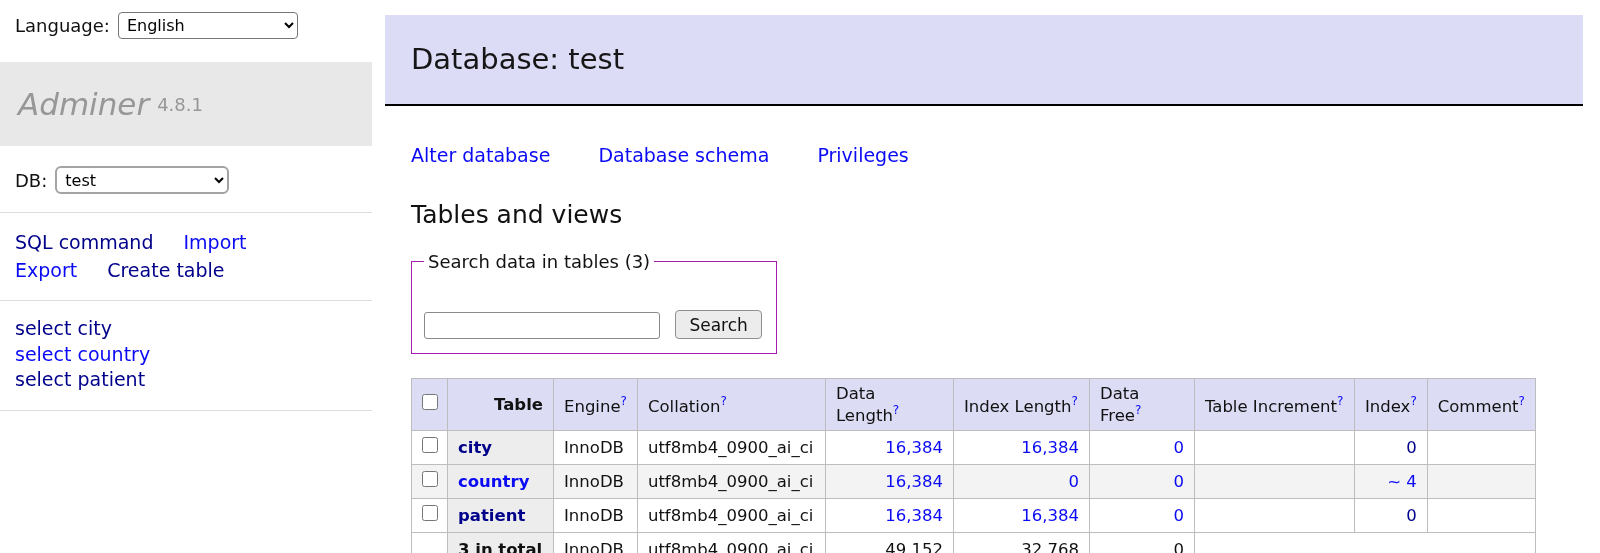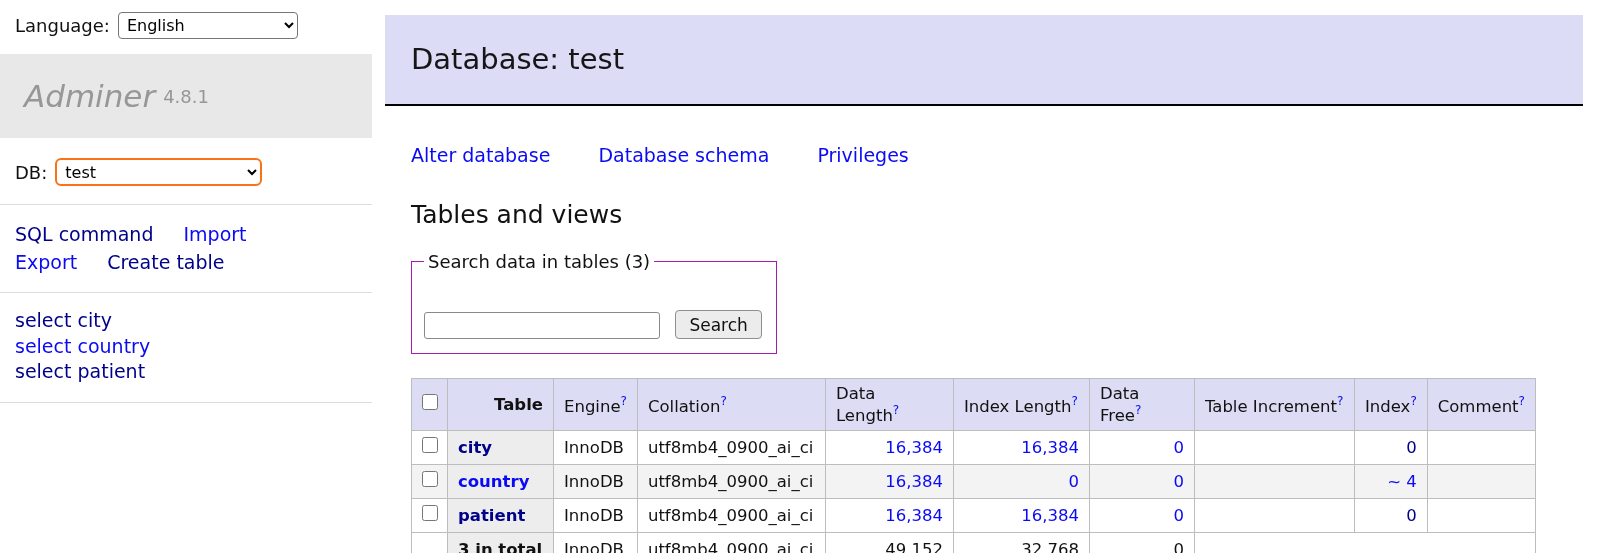--- a/index.html
+++ b/index.html
@@ -12,27 +12,27 @@
 
   
   .page { display:flex; width:1600px; }
   .sidebar { width:385px; flex:0 0 385px; }
   .main { flex:1; padding-right:17px; }
 
   
   .lang-row { padding:12px 0 12px 15px; font-size:18px; display:flex; align-items:center; gap:8px; }
   .lang-row select { width:180px; height:27px; font-size:16px; font-family:inherit;
       border:1px solid #767676; border-radius:4px; background:#fff; padding:0 4px; }
-  .logo-band { background:#e8e8e8; width:372px; height:84px; margin-top:3px;
-      display:flex; align-items:center; padding-left:24px; }
+  .logo-band { background:#e8e8e8; width:372px; height:84px; margin-top:11px;
+      display:flex; align-items:center; padding-left:18px; }
   .logo-name { font-style:italic; color:#979797; font-size:31px; }
   .logo-ver { color:#979797; font-size:18px; margin-left:8px; }
   .db-row { padding:20px 0 18px 15px; font-size:18px; display:flex; align-items:center; gap:8px; }
-  .db-row select { width:207px; height:28px; font-size:16px; font-family:inherit;
-      border:2px solid #f97316; border-radius:6px; background:#fff; padding:0 4px; }
+  .db-row select { width:174px; height:28px; font-size:16px; font-family:inherit;
+      border:2px solid #a3a3a3; border-radius:6px; background:#fff; padding:0 4px; }
   .side-hr { border:none; border-top:1px solid #ddd; width:372px; }
   .side-links { padding:16px 0 16px 15px; font-size:19px; line-height:1.45; }
   .side-links a { margin-right:30px; }
   .side-tables { padding:15px 0 17px 15px; font-size:19px; line-height:1.35; }
   .side-tables a { display:block; }
 
   
   .breadcrumb { display:inline-block; background:#f0f0f0; padding:8px 22px 9px 20px;
       font-size:18px; margin-top:4px; }
   .breadcrumb .sep { color:#222; margin:0 6px; }

